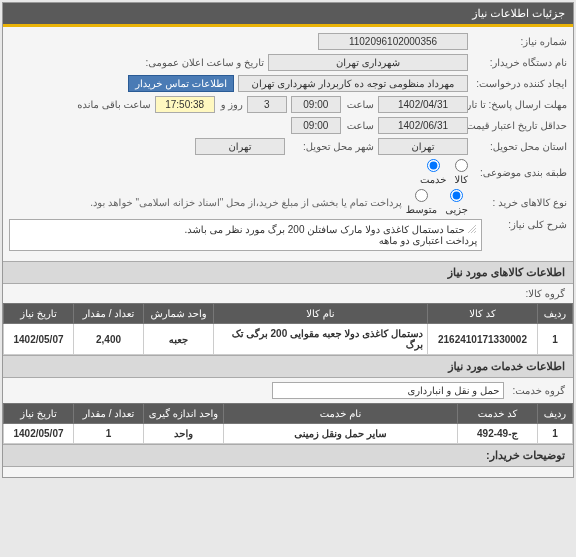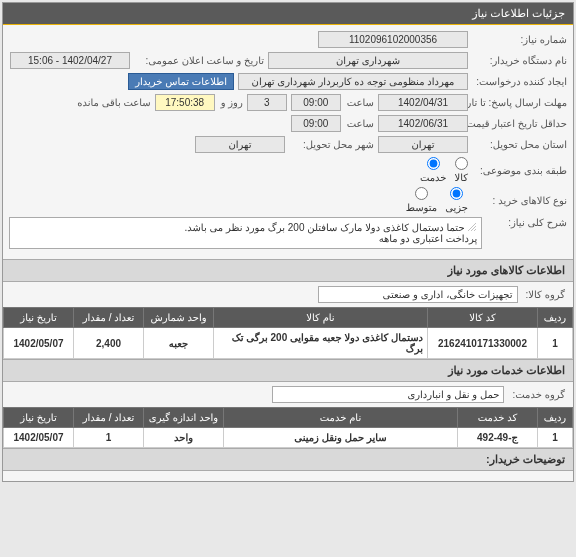--- a/index.html
+++ b/index.html
@@ -14,21 +14,21 @@
 .panel {
   border: 1px solid #999;
   background: #fff;
   margin: 2px;
 }
 .panel-header {
   background: #5a5a5a;
   color: #fff;
   padding: 4px 8px;
   font-size: 11px;
-  border-bottom: 1px solid #eab308;
+  border-bottom: 3px solid #eab308;
 }
 .form-area {
   padding: 6px;
   background: #f5f5f5;
 }
 .row {
   display: flex;
   align-items: center;
   margin-bottom: 4px;
   gap: 4px;
@@ -147,21 +147,20 @@
 
     <div class="row">
       <span class="label label-w1">شماره نیاز:</span>
       <span class="field field-grey" style="width:150px">1102096102000356</span>
     </div>
 
     <div class="row">
       <span class="label label-w1">نام دستگاه خریدار:</span>
       <span class="field field-grey" style="width:200px">شهرداری تهران</span>
       <span class="label label-w2">تاریخ و ساعت اعلان عمومی:</span>
-      <span class="field field-grey" style="width:120px">1402/04/27 - 15:06</span>
     </div>
 
     <div class="row">
       <span class="label label-w1">ایجاد کننده درخواست:</span>
       <span class="field field-grey" style="width:230px">مهرداد منظومی توجه ده کاربردار شهرداری تهران</span>
       <button class="btn-blue">اطلاعات تماس خریدار</button>
     </div>
 
     <div class="row">
       <span class="label label-w1">مهلت ارسال پاسخ: تا تاریخ:</span>
@@ -207,40 +206,40 @@
       <div class="radio-group">
         <label class="radio-item">
           <input type="radio" name="bt" checked="" style="">
           <span>جزیی</span>
         </label>
         <label class="radio-item">
           <input type="radio" name="bt" style="">
           <span>متوسط</span>
         </label>
       </div>
+      <span class="note-text">پرداخت تمام یا بخشی از مبلغ خرید،از محل "اسناد خزانه اسلامی" خواهد بود.</span>
     </div>
 
     <div class="row" style="align-items:flex-start">
       <span class="label label-w1">شرح کلی نیاز:</span>
       <div class="desc-box">
         <span class="resize-icon">
           <svg width="10" height="10">
               <path d="M1 9 L9 1 M4 9 L9 4 M7 9 L9 7" stroke="#888" stroke-width="1" fill="none"></path>
             </svg>
         </span>
         <span>حتما دستمال کاغذی دولا مارک سافتلن 200 برگ مورد نظر می باشد.</span><br>
         <span>پرداخت اعتباری دو ماهه</span>
       </div>
     </div>
   </div>
 
   <div class="section-bar">اطلاعات کالاهای مورد نیاز</div>
   <div class="group-row">
     <span class="label">گروه کالا:</span>
-    <span class="field" style="width:200px;text-align:right">تجهیزات خانگی، اداری و صنعتی</span>
   </div>
   <table>
     <thead>
       <tr>
         <th style="width:35px">ردیف</th>
         <th style="width:110px">کد کالا</th>
         <th>نام کالا</th>
         <th style="width:70px">واحد شمارش</th>
         <th style="width:70px">تعداد / مقدار</th>
         <th style="width:70px">تاریخ نیاز</th>

